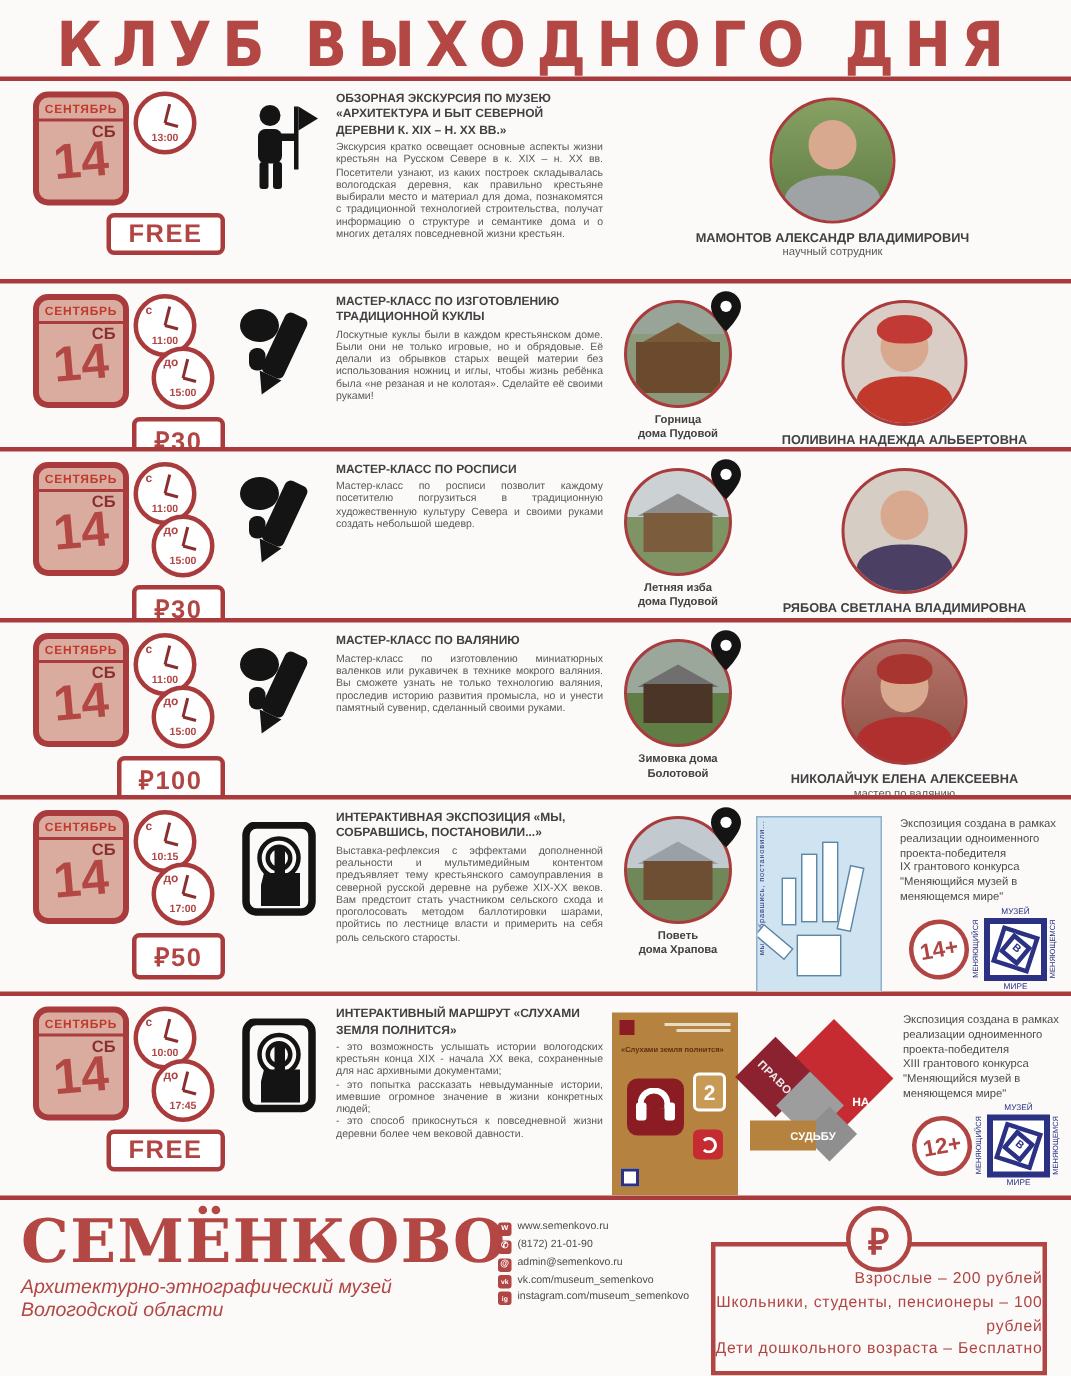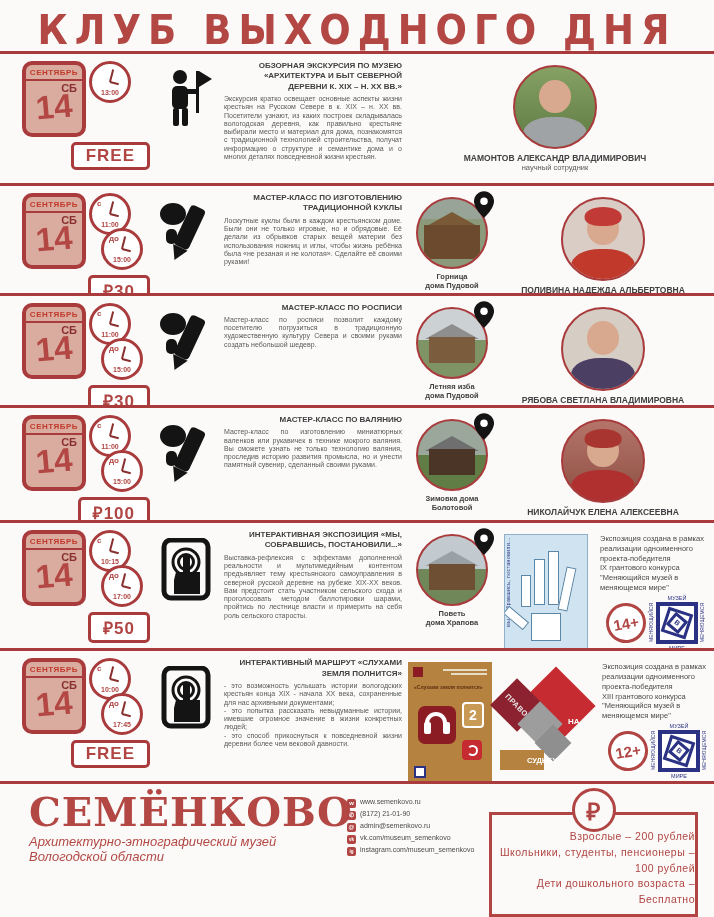--- a/index.html
+++ b/index.html
@@ -28,21 +28,21 @@
   .clock{width:42px;height:42px;border:3px solid var(--red);border-radius:50%;background:#fff;position:relative;}
   .clock.c2{margin-left:12px;margin-top:-7px;}
   .clock::before{content:"";position:absolute;left:50%;top:50%;width:2px;height:13px;background:#8a2f2f;transform-origin:50% 100%;transform:translate(-50%,-100%) rotate(14deg);}
   .clock::after{content:"";position:absolute;left:50%;top:50%;width:2px;height:9px;background:#8a2f2f;transform-origin:50% 100%;transform:translate(-50%,-100%) rotate(105deg);}
   .cp{position:absolute;top:3px;left:5px;font-size:8px;color:var(--redtxt);font-weight:bold;}
   .ct{position:absolute;bottom:4px;left:0;right:0;text-align:center;font-size:7px;color:var(--redtxt);font-weight:bold;}
   .price-wrap{text-align:right;margin-top:5px;padding-left:18px;}
   .price{display:inline-block;border:3px solid var(--red);border-radius:5px;color:var(--redtxt);font-weight:bold;font-size:17px;padding:1px 12px;letter-spacing:1px;background:#fff;}
   .col-icon{width:72px;flex:none;display:flex;justify-content:center;padding-top:8px;}
   .col-text{width:182px;flex:none;padding:0 2px;}
-  .ev-title{font-size:8px;font-weight:bold;color:var(--ink);text-align:right;line-height:1.3;margin-bottom:3px;}
+  .ev-title{font-size:8px;font-weight:bold;color:var(--ink);text-align:left;line-height:1.3;margin-bottom:3px;}
   .ev-desc{font-size:7px;color:var(--gray);text-align:justify;line-height:1.18;}
   .col-loc{width:96px;flex:none;text-align:center;position:relative;padding-top:4px;}
   .photo{width:72px;height:72px;border-radius:50%;border:2px solid var(--red);margin:0 auto;position:relative;overflow:hidden;}
   .pin{position:absolute;top:-2px;right:6px;z-index:3;}
   .loc-cap{font-size:7.5px;font-weight:bold;color:var(--ink);margin-top:3px;line-height:1.25;}
   .col-person{flex:1;text-align:center;padding-top:4px;}
   .photo.person{width:84px;height:84px;}
   .pname{font-size:8.5px;font-weight:bold;color:var(--ink);margin-top:4px;}
   .prole{font-size:7.5px;color:var(--gray);}
   
@@ -93,23 +93,23 @@
   .pb-foot{position:absolute;left:6px;bottom:6px;width:12px;height:12px;background:#fff;border:2px solid var(--blue);}
   
   .diamonds{width:98px;height:122px;position:relative;flex:none;margin-top:4px;}
   .dm{position:absolute;}
   .dm-big{left:32px;top:16px;width:56px;height:56px;background:#c62b31;transform:rotate(45deg);}
   .dm-big span{position:absolute;right:-2px;top:22px;color:#fff;font-size:8px;font-weight:bold;transform:rotate(-45deg);}
   .dm-dark{left:2px;top:24px;width:38px;height:38px;background:#8c2230;transform:rotate(45deg);display:flex;align-items:center;justify-content:center;}
   .dm-dark span{color:#e8e8e8;font-size:7.5px;font-weight:bold;letter-spacing:.5px;}
   .dm-g1{left:28px;top:46px;width:32px;height:32px;background:#9d9d9d;transform:rotate(45deg);}
   .dm-g2{left:44px;top:68px;width:26px;height:26px;background:#8f8f8f;transform:rotate(45deg);}
-  .dm-tan{left:4px;top:88px;width:44px;height:20px;background:#b5823f;display:flex;align-items:center;justify-content:center;color:#fff;font-size:7.5px;font-weight:bold;padding-left:40px;}
-  
-  .footer{flex:1;display:flex;align-items:flex-start;padding:8px 12px 0 14px;margin-left:15px;}
+  .dm-tan{left:4px;top:72px;width:44px;height:20px;background:#b5823f;display:flex;align-items:center;justify-content:center;color:#fff;font-size:7.5px;font-weight:bold;padding-left:40px;}
+  
+  .footer{flex:1;display:flex;align-items:flex-start;padding:8px 12px 0 14px;}
   .f-logo{width:318px;flex:none;color:#b24744;}
   .f-logo-name{font-family:"DejaVu Serif",serif;font-weight:bold;font-size:40px;line-height:1;letter-spacing:1px;}
   .f-tagline{font-size:13px;margin-top:2px;font-style:italic;}
   .f-contacts{width:128px;flex:none;font-size:7px;color:#4a4a4a;padding-top:4px;line-height:1.6;}
   .ci{display:inline-block;width:9px;height:9px;background:var(--redtxt);border-radius:2px;margin-right:4px;vertical-align:-1px;color:#fff;font-size:6px;line-height:9px;text-align:center;font-weight:bold;}
   .ci.g::before{content:"w";} .ci.t::before{content:"✆";} .ci.m::before{content:"@";}
   .ci.v::before{content:"vk";font-size:4.5px;} .ci.i::before{content:"ig";font-size:4.5px;}
   .f-price{flex:1;position:relative;margin-left:14px;margin-right:4px;padding-top:20px;}
   .ruble{position:absolute;top:-4px;left:50%;transform:translateX(-50%);width:44px;height:44px;border:3px solid var(--redtxt);border-radius:50%;background:#fbfaf8;color:var(--redtxt);font-size:24px;font-weight:bold;display:flex;align-items:center;justify-content:center;z-index:2;}
   .price-box{border:3px solid var(--redtxt);padding:14px 0 6px;color:var(--redtxt);font-size:10.5px;text-align:right;line-height:1.5;letter-spacing:.5px;background:#fbfaf8;}

